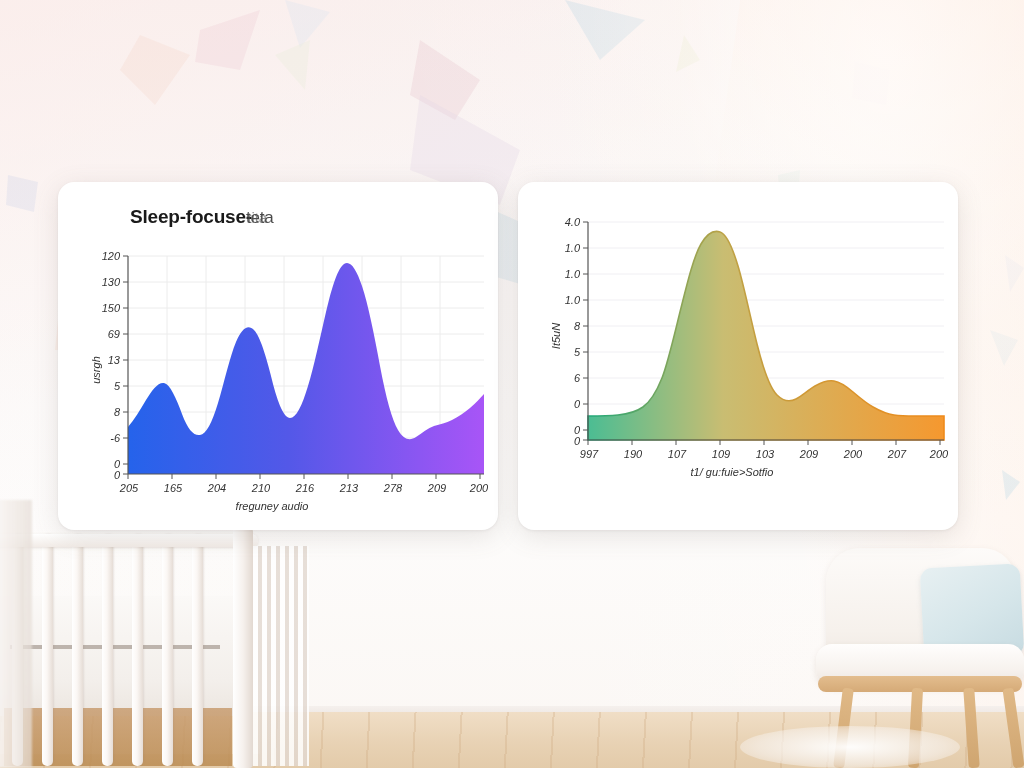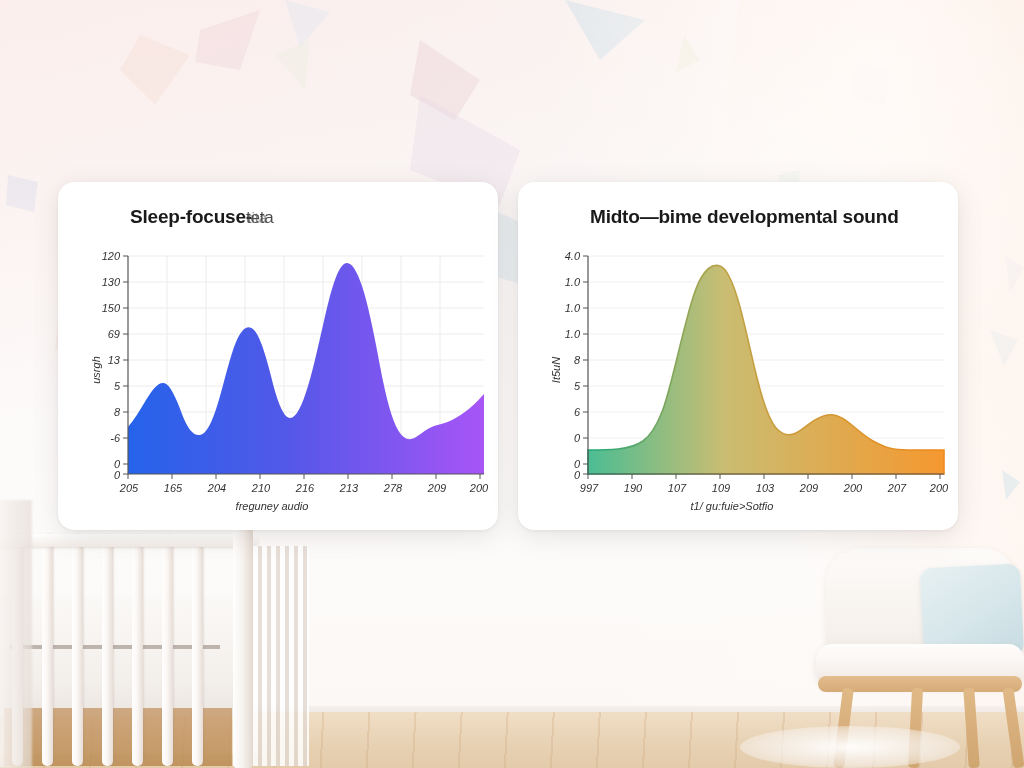--- a/index.html
+++ b/index.html
@@ -425,23 +425,20 @@
         <text class="axis-name" x="18" y="132" text-anchor="middle" transform="rotate(-90 18 132)">usrgh</text>
       </svg>
 
       <svg width="412" height="26" viewBox="0 0 412 26" style="display:block;margin-top:-4px">
         <text class="axis-name" x="190" y="14" text-anchor="middle">freguney audio</text>
       </svg>
     </div>
   </div>
 
   <div class="card" id="card-right">
-    <div class="card-title">
-      <span>Midto—bime developmental sound</span>
-    </div>
 
     <div class="plot-wrap">
       <svg class="plot-svg" width="412" height="262" viewBox="0 0 412 262">
         <defs>
           <linearGradient id="gradRight" x1="0" y1="0" x2="1" y2="0">
             <stop offset="0%" stop-color="#4bbd93"></stop>
             <stop offset="38%" stop-color="#c9bd72"></stop>
             <stop offset="100%" stop-color="#f5982f"></stop>
           </linearGradient>
           <linearGradient id="gradRightLine" x1="0" y1="0" x2="1" y2="0">

